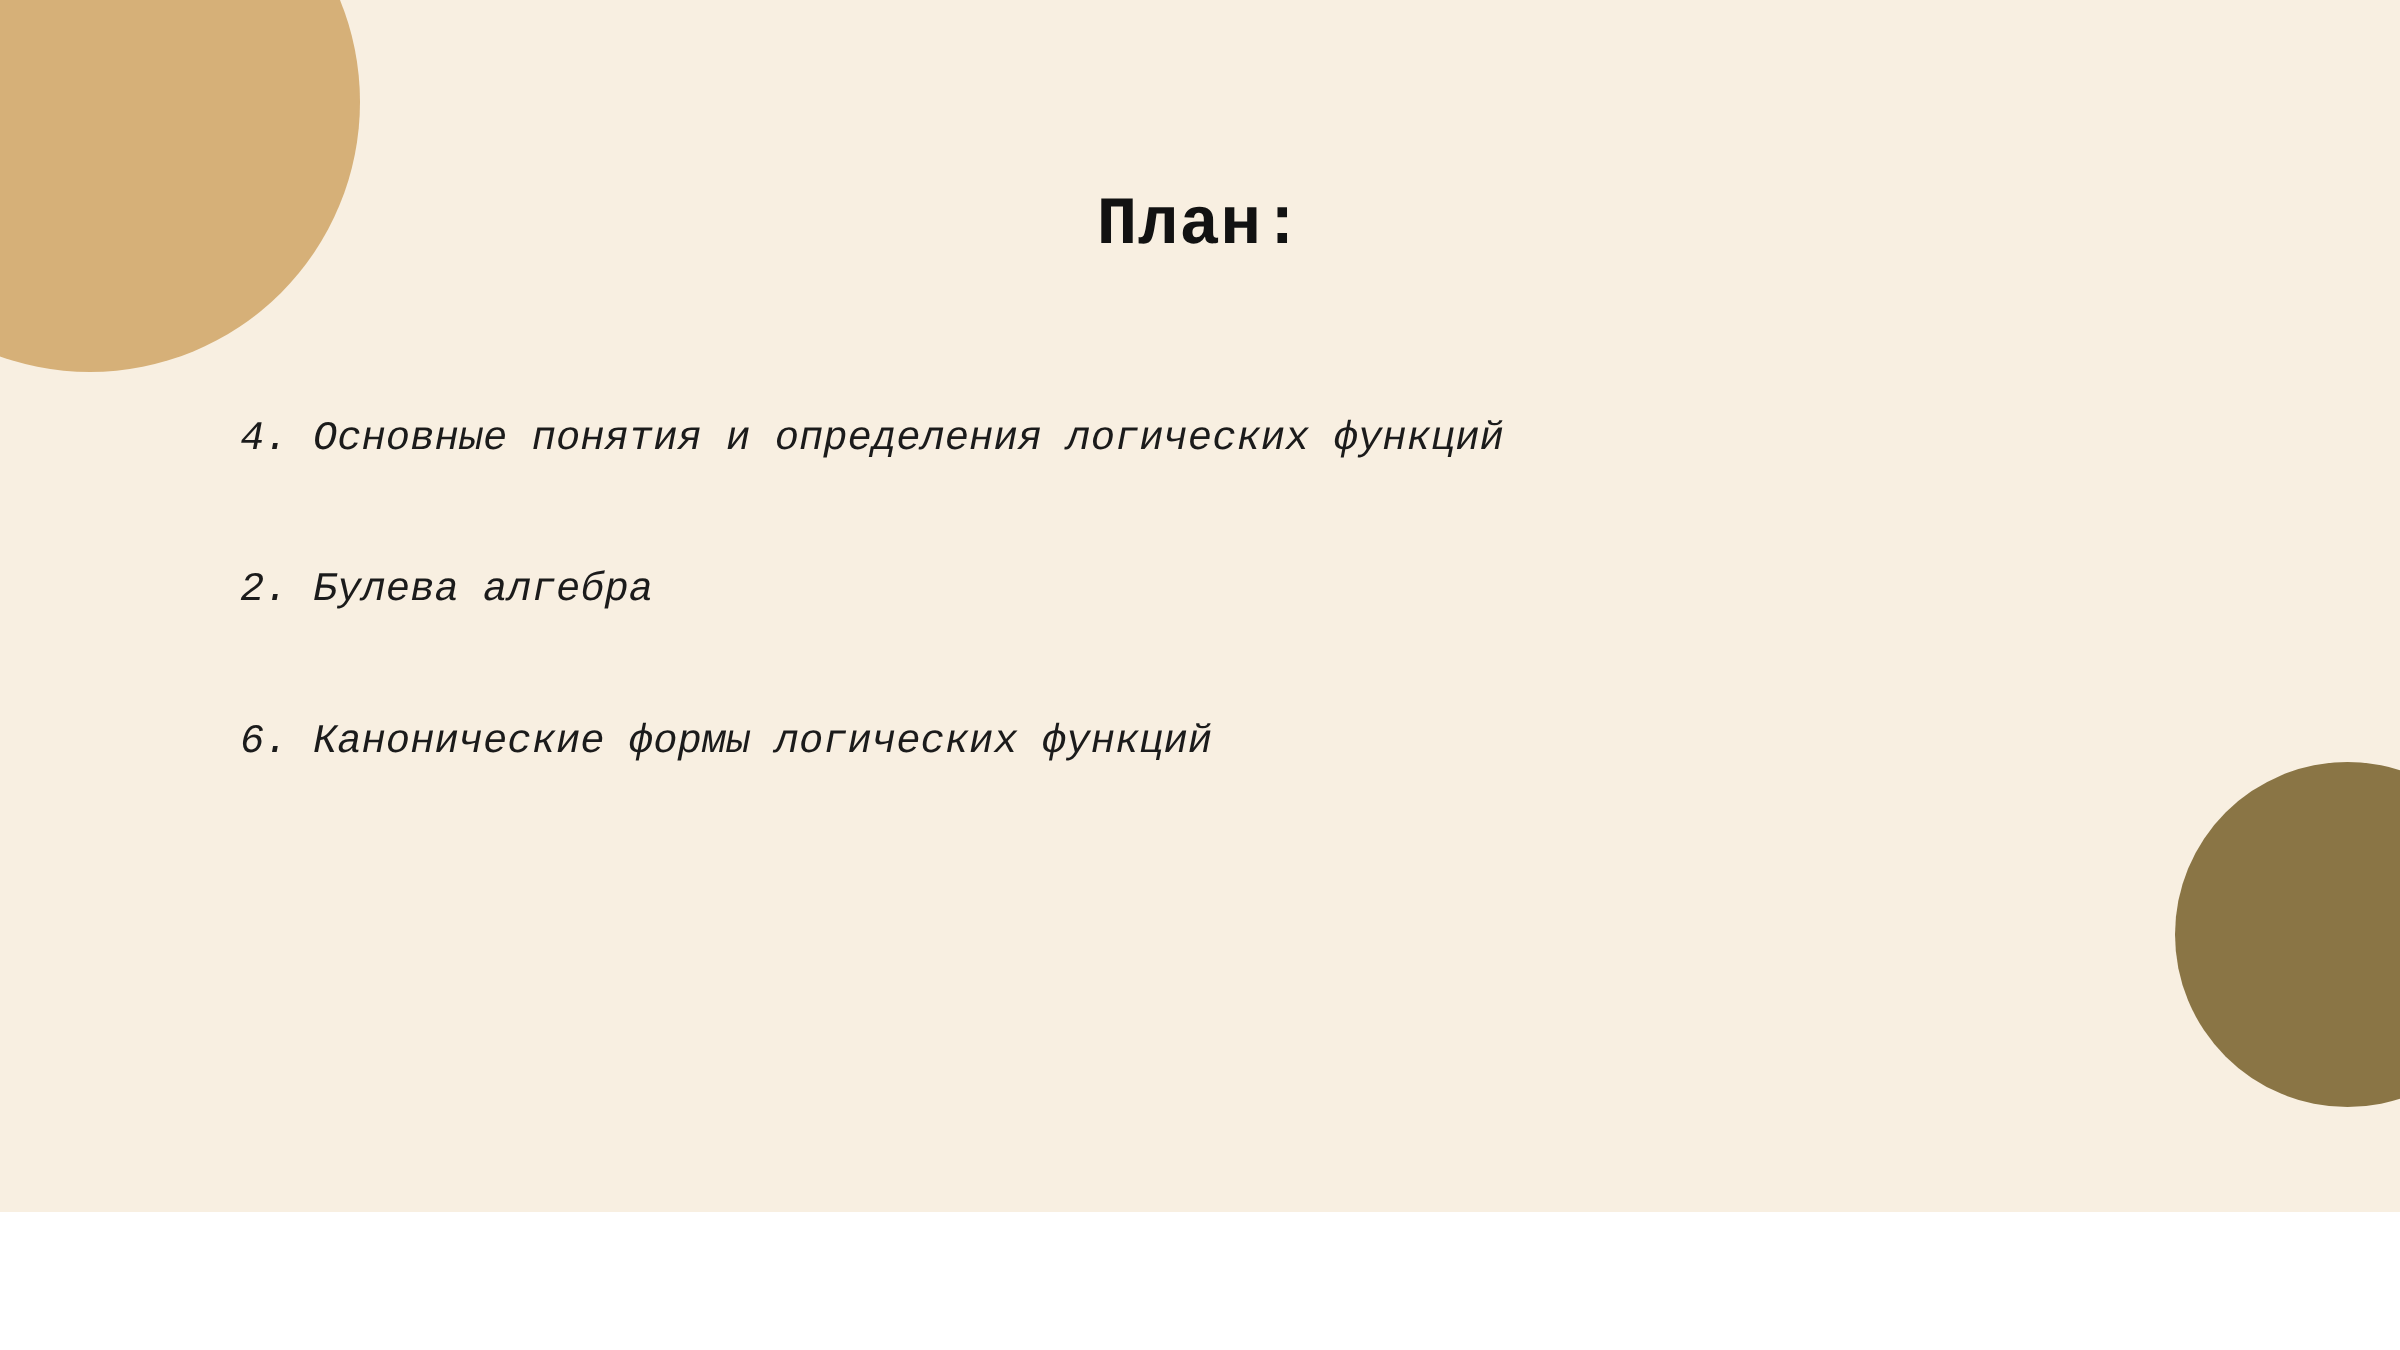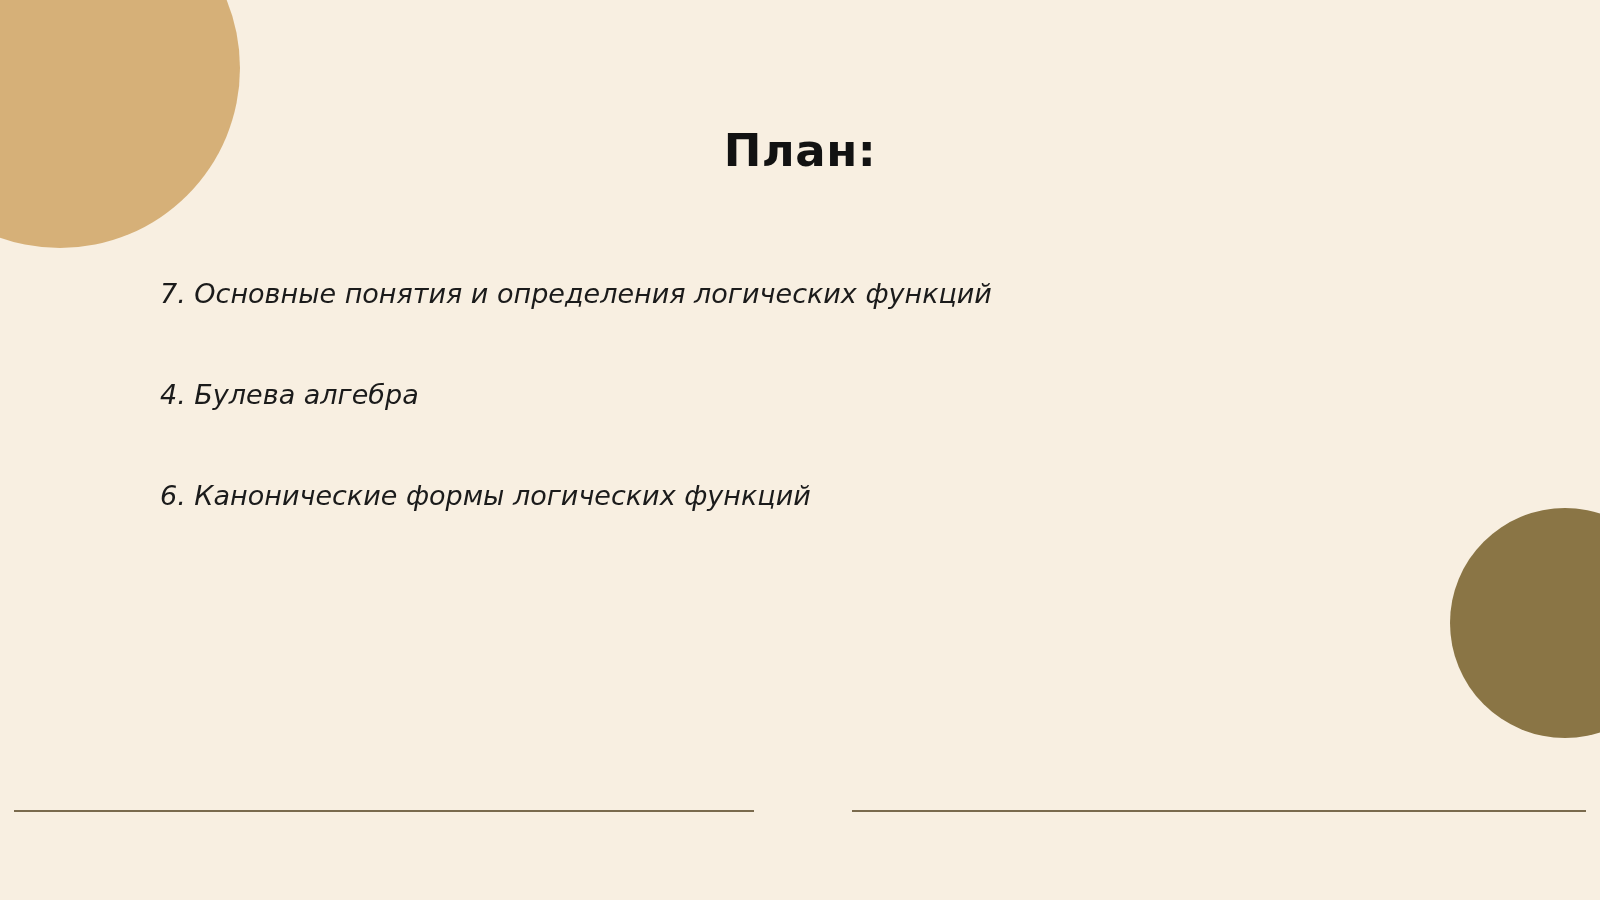--- a/index.html
+++ b/index.html
@@ -8,23 +8,24 @@
   }
   body {
     width: 1600px;
     height: 900px;
     overflow: hidden;
     font-family: "DejaVu Sans", sans-serif;
   }
   .slide {
     position: relative;
     width: 1600px;
-    height: 900px;
+    height: 808px;
     background: #f8efe1;
     overflow: hidden;
+    font-family: Liberation Mono, monospace;
   }
   
   .circle-top-left {
     position: absolute;
     left: -120px;
     top: -112px;
     width: 360px;
     height: 360px;
     border-radius: 50%;
     background: #d6b078;
@@ -92,18 +93,18 @@
 
   <div class="circle-top-left"></div>
   <div class="circle-bottom-right"></div>
 
   <div class="rule rule-left"></div>
   <div class="rule rule-right"></div>
 
   <div class="slide-title">План:</div>
 
   <div class="plan-list">
-    <div class="plan-item">7. Основные понятия и определения логических функций</div>
-    <div class="plan-item">4. Булева алгебра</div>
+    <div class="plan-item">4. Основные понятия и определения логических функций</div>
+    <div class="plan-item">2. Булева алгебра</div>
     <div class="plan-item">6. Канонические формы логических функций</div>
   </div>
 
 </div>
 
 </body></html>

